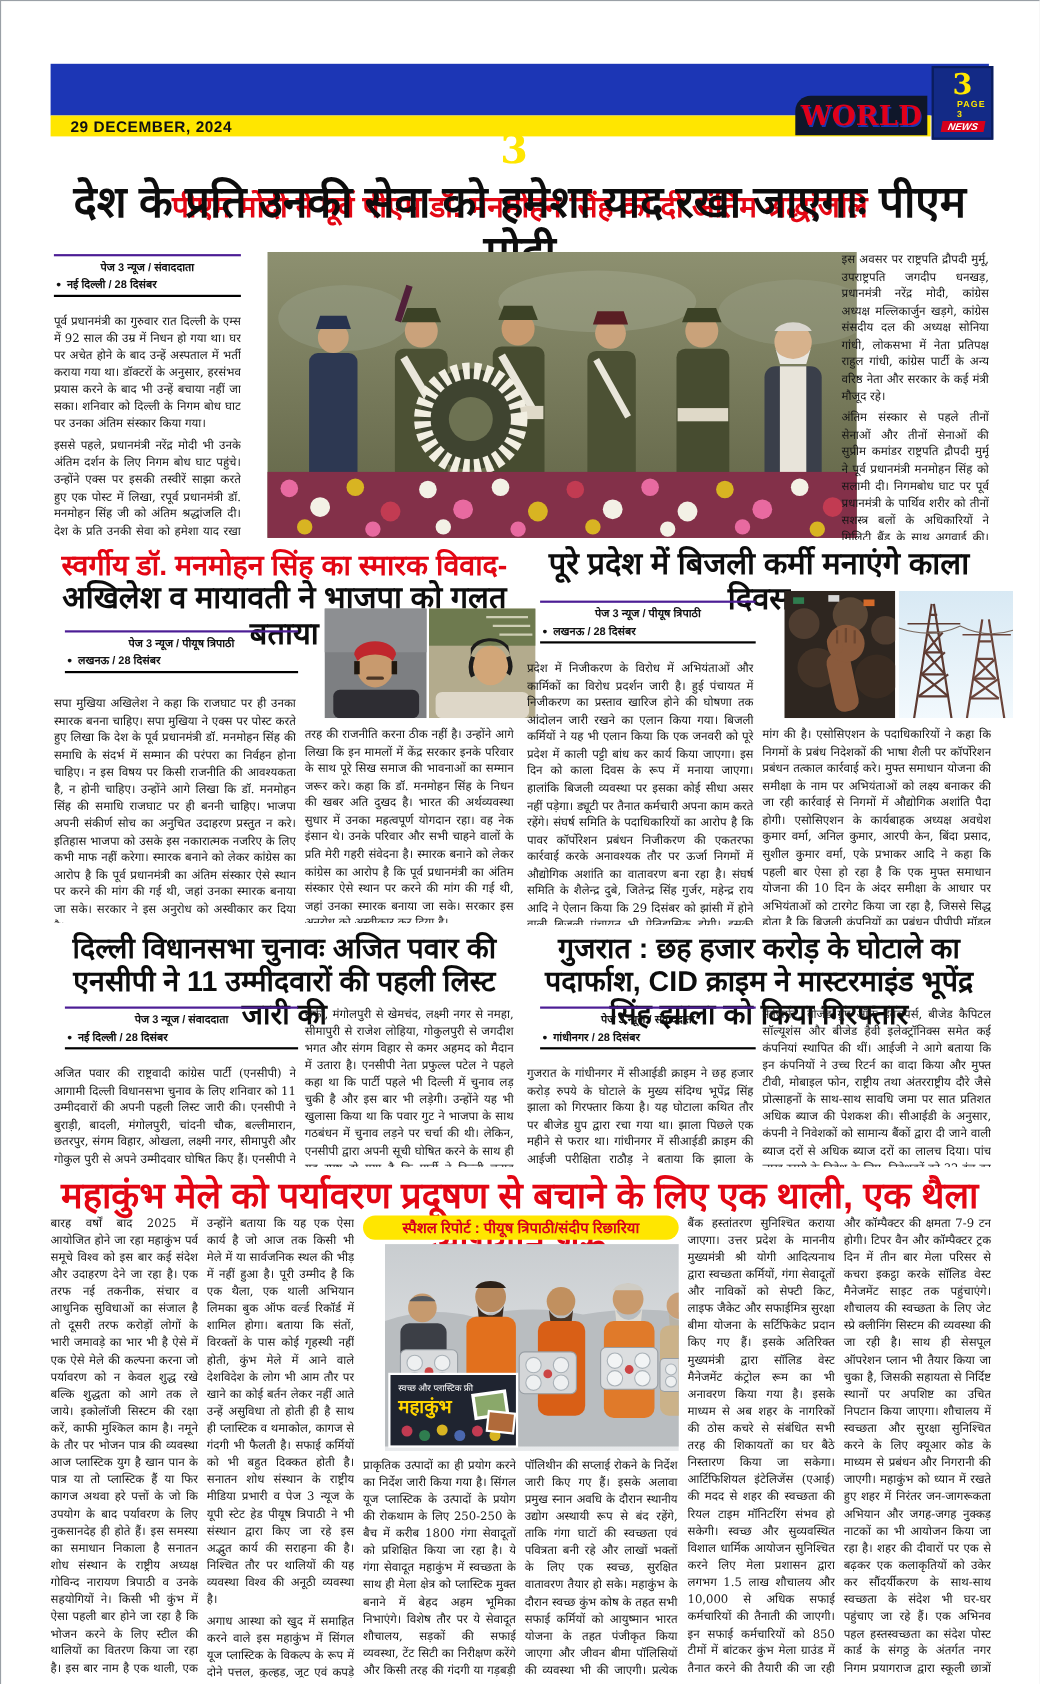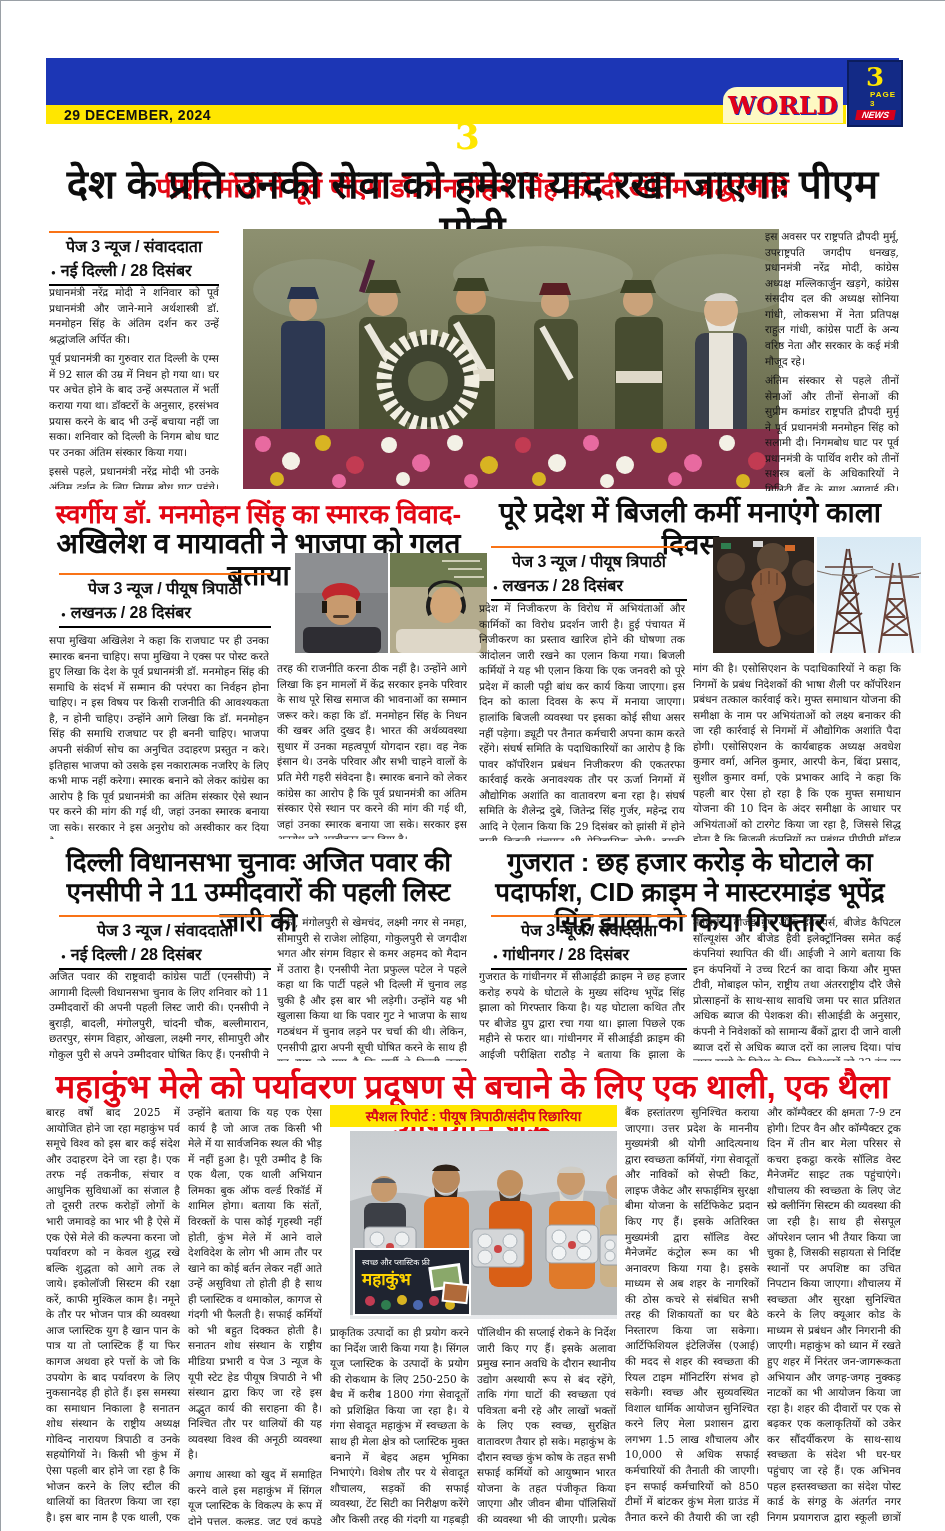--- a/index.html
+++ b/index.html
@@ -15,52 +15,52 @@
   .hdr-meta{position:absolute;left:95px;top:63px;color:#fff;font-size:10.5px;font-weight:bold;}
   .hdr-meta .row{display:flex;align-items:center;gap:4px;margin-bottom:3px;}
   .fb{display:inline-flex;width:12px;height:12px;border:1px solid #fff;border-radius:50%;
       align-items:center;justify-content:center;font-size:9px;font-family:"DejaVu Serif",serif;}
   .masthead{position:absolute;left:0;right:0;top:60px;text-align:center;color:#fff;
             font-family:"DejaVu Serif",serif;font-weight:bold;font-size:36px;line-height:1;
             letter-spacing:1px;}
   .masthead .three{color:#ffe600;position:relative;padding:0 2px;}
   .masthead .three::before{content:"";position:absolute;left:-4px;top:-4px;width:26px;height:34px;
             background:#d6001c;transform:skewX(-14deg);z-index:-1;}
-  .world-box{position:absolute;left:722px;top:86px;width:120px;height:36px;background:#fef9c3;
+  .world-box{position:absolute;left:722px;top:86px;width:120px;height:36px;background:#0f172a;
              border-radius:14px 0 0 0;display:flex;align-items:center;justify-content:center;}
   .world-box span{color:#e1001a;font-family:"DejaVu Serif",serif;font-weight:bold;font-size:25px;
              text-shadow:1px 1px 0 #1c36b5;}
   .logo-box{position:absolute;left:846px;top:59px;width:52px;height:63px;background:#132a86;
             border:2px solid #0b1d5e;display:flex;flex-direction:column;align-items:center;}
   .logo-box .l3{color:#ffe600;font-size:26px;font-weight:bold;line-height:1;margin-top:2px;
             font-family:"DejaVu Serif",serif;}
   .logo-box .lp{color:#ffe600;font-size:8px;font-weight:bold;letter-spacing:1px;padding-left:21px;}
   .logo-box .ln{background:#d6001c;color:#fff;font-size:9px;font-weight:bold;font-style:italic;
             padding:0 6px;margin-top:2px;transform:skewX(-10deg);}
   
   .kicker{position:absolute;text-align:center;color:#e30613;font-weight:bold;}
   .headline{position:absolute;text-align:center;color:#0d0d0d;font-weight:bold;line-height:1.15;}
-  .byline{position:absolute;border-top:2px solid #f97316;border-bottom:2px solid #000;
-          padding:2px 0 3px;font-size:16px;font-weight:bold;color:#111;}
+  .byline{position:absolute;border-top:2px solid #4c1d95;border-bottom:2px solid #000;
+          padding:2px 0 3px;font-size:10px;font-weight:bold;color:#111;}
   .byline .src{text-align:center;margin-bottom:2px;}
   .byline .place{text-align:left;}
   .byline .place::before{content:"●";font-size:8px;margin:0 5px 0 2px;vertical-align:1px;}
   .bodytxt{position:absolute;font-family:"DejaVu Serif","Liberation Serif",serif;font-size:10.6px;
            line-height:1.47;text-align:justify;color:#161616;overflow:hidden;}
   .bodytxt p{margin:0 0 4px 0;}
   .photo{position:absolute;overflow:hidden;padding-left:20px;}
   .photo svg{display:block;}
   
   .mk-wrap{position:absolute;left:45px;top:1104px;width:855px;height:420px;display:flex;gap:8px;}
   .mk-col{width:134px;flex:0 0 auto;font-family:"DejaVu Serif","Liberation Serif",serif;
           font-size:10.6px;line-height:1.47;text-align:justify;color:#161616;overflow:hidden;}
   .mk-col p{margin:0 0 4px 0;}
   .mk-mid{width:287px;flex:0 0 auto;display:flex;flex-direction:column;}
   .mk-byline{background:#ffe600;color:#d6001c;font-weight:bold;font-size:13.5px;text-align:center;
-             padding:2px 0;margin-bottom:4px;}
+             padding:2px 0;margin-bottom:4px;border-radius:11px;}
   .mk-photo{height:188px;margin-bottom:6px;}
   .mk-inner{display:flex;gap:8px;flex:1;overflow:hidden;}
   .mk-inner .mk-col{width:139px;}
 </style>
 </head>
 <body>
 
 <div class="canvas">
 
   <div class="band-blue">
@@ -87,21 +87,20 @@
   </div>
 
   <div class="kicker" style="left:45px;top:128px;width:853px;font-size:27px;margin-top:39px;">पीएम मोदी ने पूर्व पीएम डॉ. मनमोहन सिंह को दी अंतिम श्रद्धांजलि</div>
   <div class="headline" style="left:45px;top:160px;width:853px;font-size:40px;">देश के प्रति उनकी सेवा को हमेशा याद रखा जाएगाः पीएम मोदी</div>
 
   <div class="byline" style="left:48px;top:230px;width:170px;">
     <div class="src">पेज 3 न्यूज / संवाददाता</div>
     <div class="place">नई दिल्ली /  28  दिसंबर</div>
   </div>
   <div class="bodytxt" style="left:48px;top:284px;width:170px;height:204px;">
-    <p>प्रधानमंत्री नरेंद्र मोदी ने शनिवार को पूर्व प्रधानमंत्री और जाने-माने अर्थशास्त्री डॉ. मनमोहन सिंह के अंतिम दर्शन कर उन्हें श्रद्धांजलि अर्पित की।</p>
     <p>पूर्व प्रधानमंत्री का गुरुवार रात दिल्ली के एम्स में 92 साल की उम्र में निधन हो गया था। घर पर अचेत होने के बाद उन्हें अस्पताल में भर्ती कराया गया था। डॉक्टरों के अनुसार, हरसंभव प्रयास करने के बाद भी उन्हें बचाया नहीं जा सका। शनिवार को दिल्ली के निगम बोध घाट पर उनका अंतिम संस्कार किया गया।</p>
     <p>इससे पहले, प्रधानमंत्री नरेंद्र मोदी भी उनके अंतिम दर्शन के लिए निगम बोध घाट पहुंचे। उन्होंने एक्स पर इसकी तस्वीरें साझा करते हुए एक पोस्ट में लिखा, रपूर्व प्रधानमंत्री डॉ. मनमोहन सिंह जी को अंतिम श्रद्धांजलि दी। देश के प्रति उनकी सेवा को हमेशा याद रखा जाएगा।र</p>
 
   </div>
 
   <div class="photo" style="left:222px;top:228px;width:536px;height:260px;">
     <svg width="536" height="260" viewBox="0 0 536 260">
       <defs>
         <linearGradient id="fg1" x1="0" y1="0" x2="0" y2="1">
           <stop offset="0" stop-color="#8d9070"></stop>

